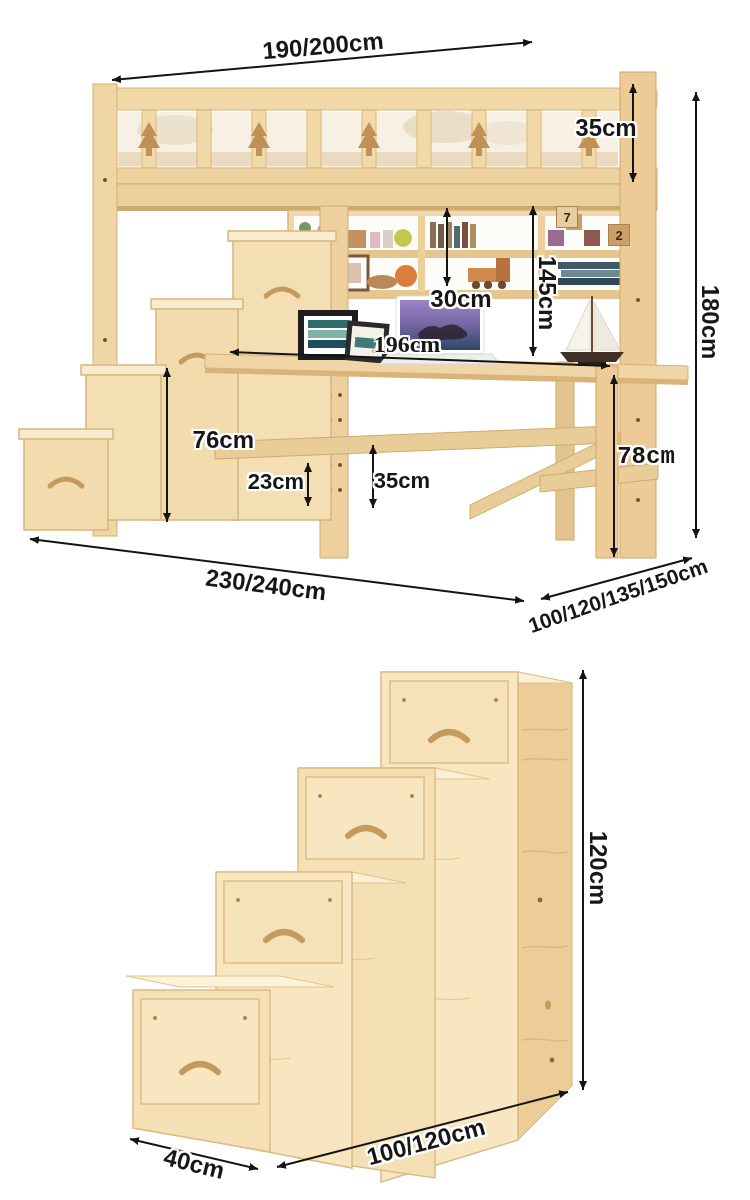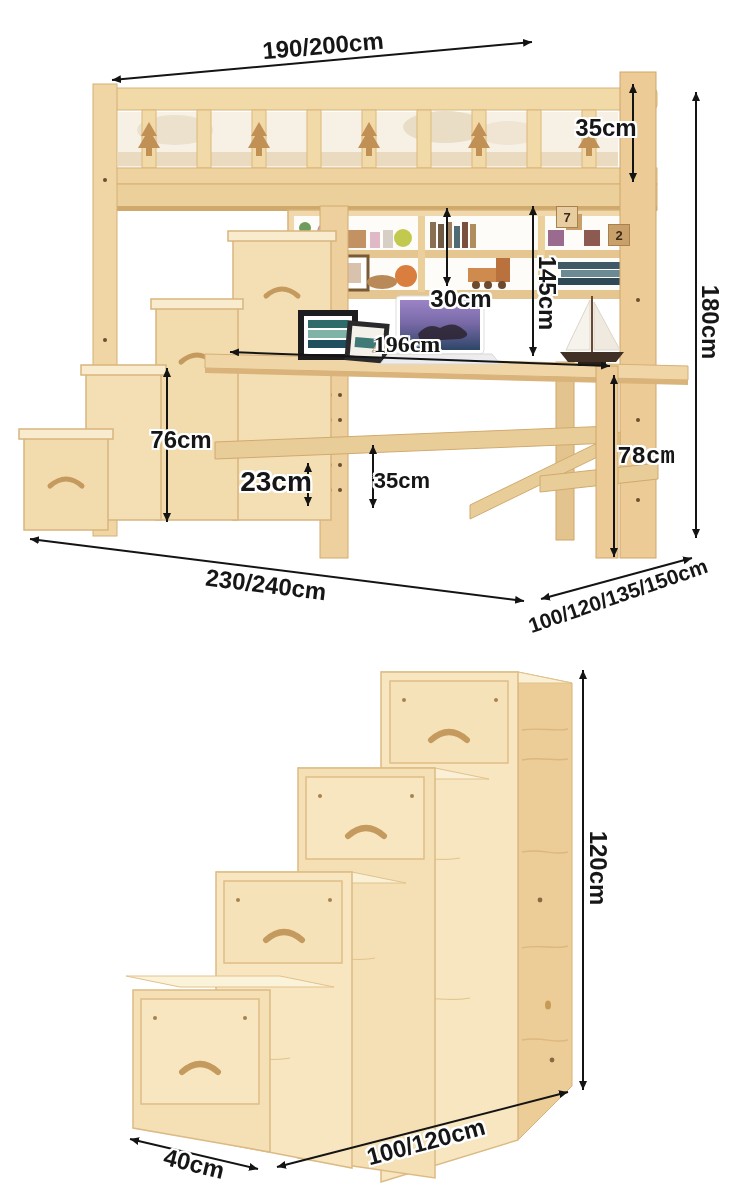--- a/index.html
+++ b/index.html
@@ -262,22 +262,22 @@
     <line x1="130" y1="1139" x2="258" y2="1169" marker-start="url(#ar)" marker-end="url(#ar)"></line>
   </g>
 </svg>
 
 <div class="dim" style="left:243px;top:33px;width:160px;transform:rotate(-5deg);">190/200cm</div>
 <div class="dim" style="left:566px;top:115px;width:80px;">35cm</div>
 <div class="dim" style="left:421px;top:241px;width:80px;margin-top:45px;">30cm</div>
 <div class="dim" style="left:507px;top:280px;width:80px;transform:rotate(90deg);">145cm</div>
 <div class="dim" style="left:670px;top:309px;width:80px;transform:rotate(90deg);">180cm</div>
 <div class="dim" style="left:347px;top:331px;width:120px;font-family:Liberation Serif, serif;">196cm</div>
-<div class="dim" style="left:141px;top:427px;width:80px;">76cm</div>
-<div class="dim" style="left:236px;top:469px;width:80px;font-size:28px;">23cm</div>
+<div class="dim" style="left:174px;top:427px;width:80px;text-align:right;">76cm</div>
+<div class="dim" style="left:236px;top:469px;width:80px;font-size:22px;">23cm</div>
 <div class="dim" style="left:362px;top:468px;width:80px;font-size:22px;">35cm</div>
 <div class="dim" style="left:606px;top:444px;width:80px;font-family:Liberation Mono, monospace;">78cm</div>
 <div class="dim" style="left:186px;top:572px;width:160px;transform:rotate(7deg);">230/240cm</div>
 <div class="dim" style="left:518px;top:583px;width:200px;font-size:21px;transform:rotate(-19deg);">100/120/135/150cm</div>
 <div class="dim" style="left:558px;top:855px;width:80px;transform:rotate(90deg);">120cm</div>
 <div class="dim" style="left:346px;top:1129px;width:160px;transform:rotate(-15deg);">100/120cm</div>
 <div class="dim" style="left:154px;top:1151px;width:80px;transform:rotate(14deg);">40cm</div>
 
 <div class="block" style="left:556px;top:206px;background:#e8cda0;">7</div>
 <div class="block" style="left:608px;top:224px;background:#caa06a;">2</div>

